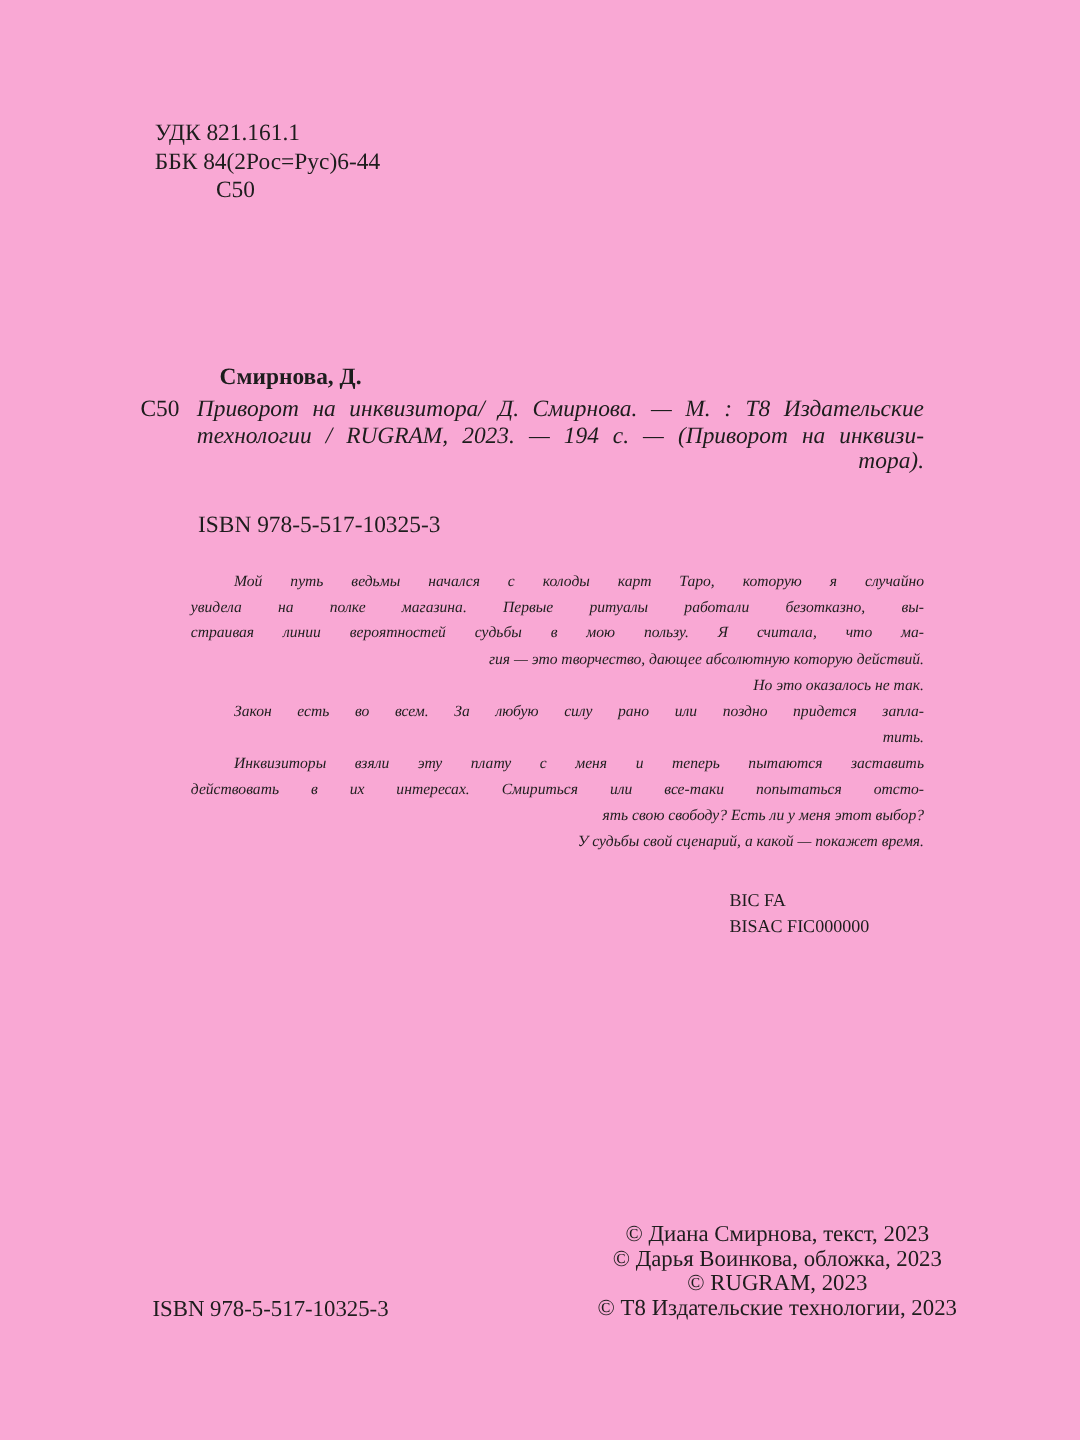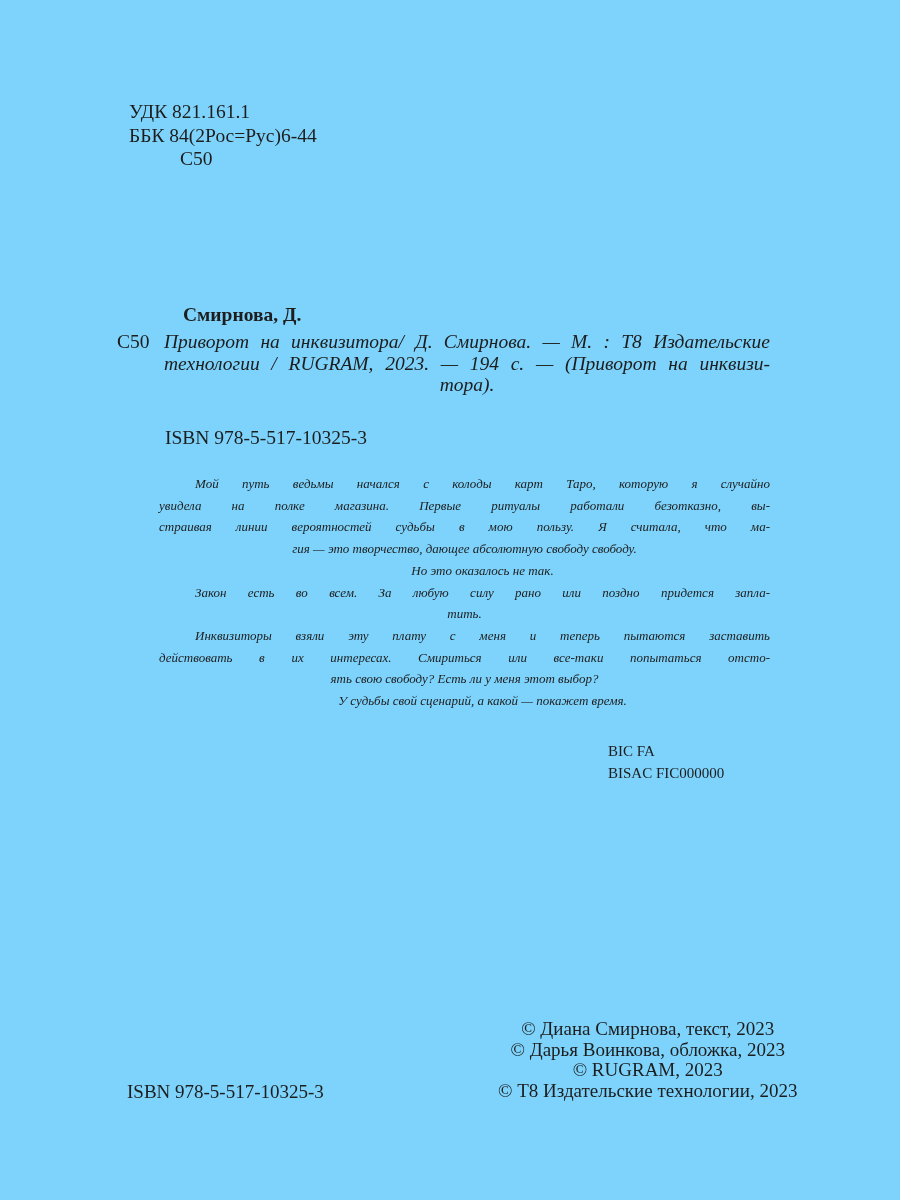--- a/index.html
+++ b/index.html
@@ -4,21 +4,21 @@
 <style>
   html, body {
     margin: 0;
     padding: 0;
     background: #ffffff;
   }
   .page {
     position: relative;
     width: 900px;
     height: 1200px;
-    background: #7dd3fc;
+    background: #f9a8d4;
     font-family: "Liberation Serif", "DejaVu Serif", serif;
     color: #1d1d1d;
     overflow: hidden;
   }
   .abs { position: absolute; }
 
   
   .classification {
     left: 129px;
     top: 100px;
@@ -63,21 +63,21 @@
   
   .annotation {
     left: 159px;
     top: 473px;
     width: 611px;
     font-size: 13px;
     line-height: 21.7px;
   }
   .line { min-height: 21.7px; font-style: italic; }
   .j { text-align: justify; text-align-last: justify; }
-  .e { text-align: center; }
+  .e { text-align: right; }
   .ind { text-indent: 36px; }
 
   
   .trade-codes {
     left: 608px;
     top: 741px;
     font-size: 15px;
     line-height: 21.7px;
     white-space: nowrap;
   }
@@ -117,21 +117,21 @@
     <div class="line j">технологии / RUGRAM, 2023. — 194 с. — (Приворот на инквизи-</div>
     <div class="line e">тора).</div>
   </div>
 
   <div class="abs isbn-mid">ISBN 978-5-517-10325-3</div>
 
   <div class="abs annotation">
     <div class="line ind j">Мой путь ведьмы начался с колоды карт Таро, которую я случайно</div>
     <div class="line j">увидела на полке магазина. Первые ритуалы работали безотказно, вы-</div>
     <div class="line j">страивая линии вероятностей судьбы в мою пользу. Я считала, что ма-</div>
-    <div class="line e">гия — это творчество, дающее абсолютную свободу свободу.</div>
+    <div class="line e">гия — это творчество, дающее абсолютную которую действий.</div>
     <div class="line ind e">Но это оказалось не так.</div>
     <div class="line ind j">Закон есть во всем. За любую силу рано или поздно придется запла-</div>
     <div class="line e">тить.</div>
     <div class="line ind j">Инквизиторы взяли эту плату с меня и теперь пытаются заставить</div>
     <div class="line j">действовать в их интересах. Смириться или все-таки попытаться отсто-</div>
     <div class="line e">ять свою свободу? Есть ли у меня этот выбор?</div>
     <div class="line ind e">У судьбы свой сценарий, а какой — покажет время.</div>
   </div>
 
   <div class="abs trade-codes">

